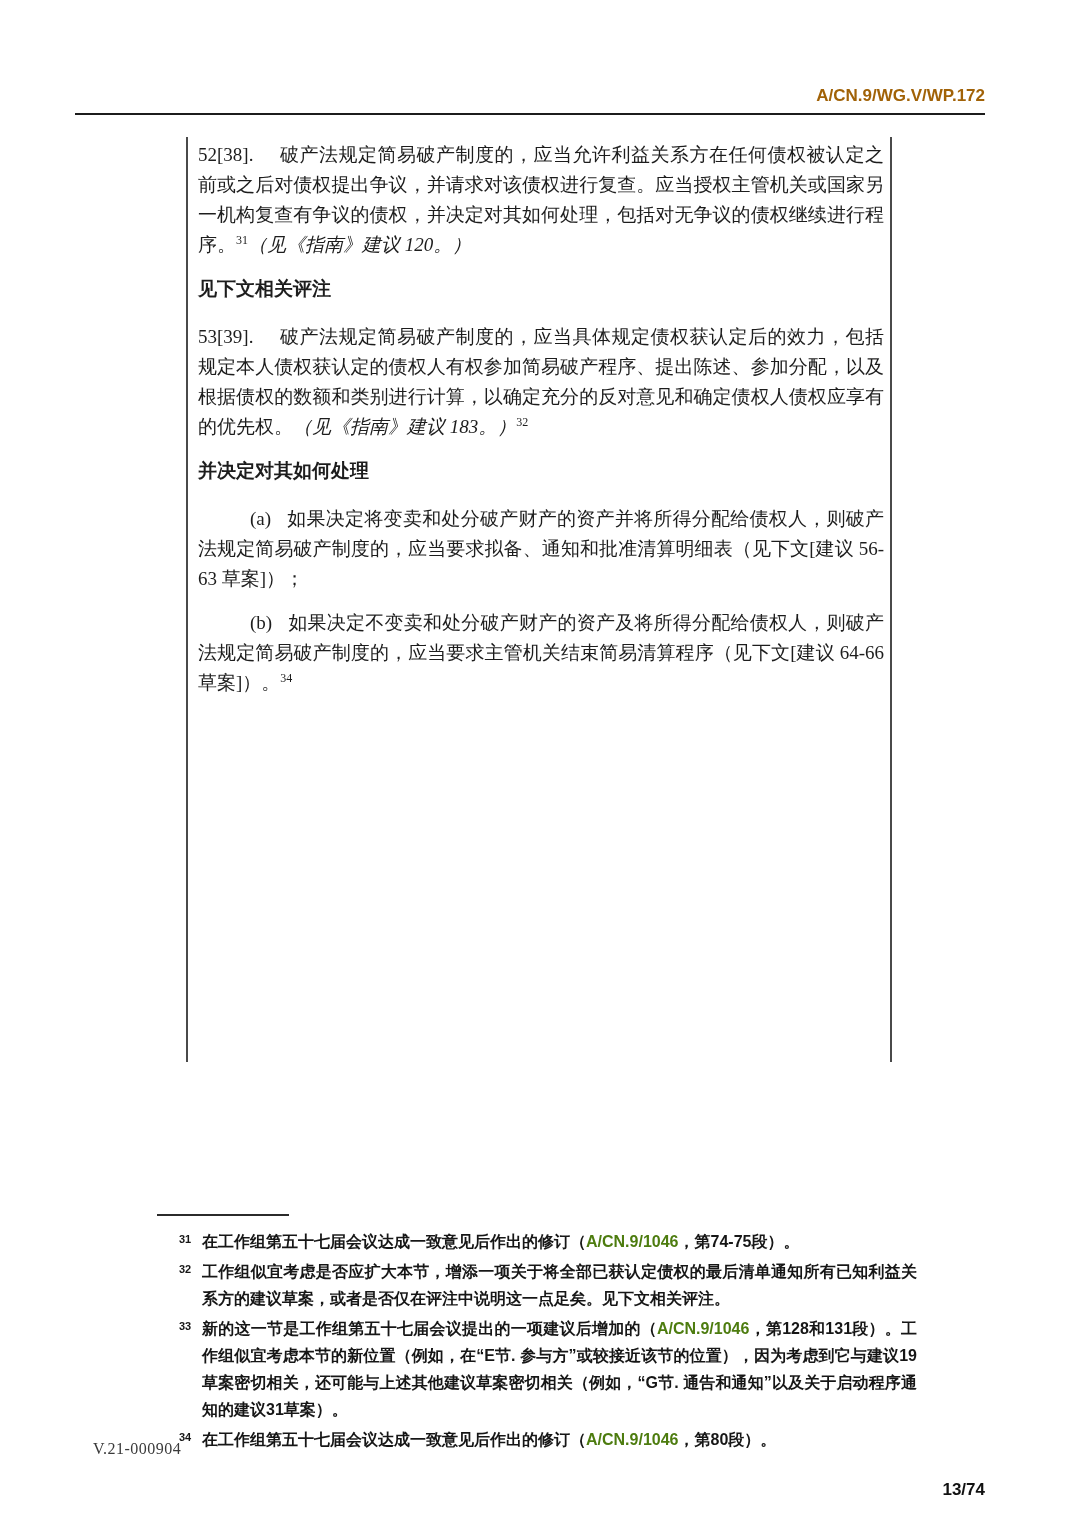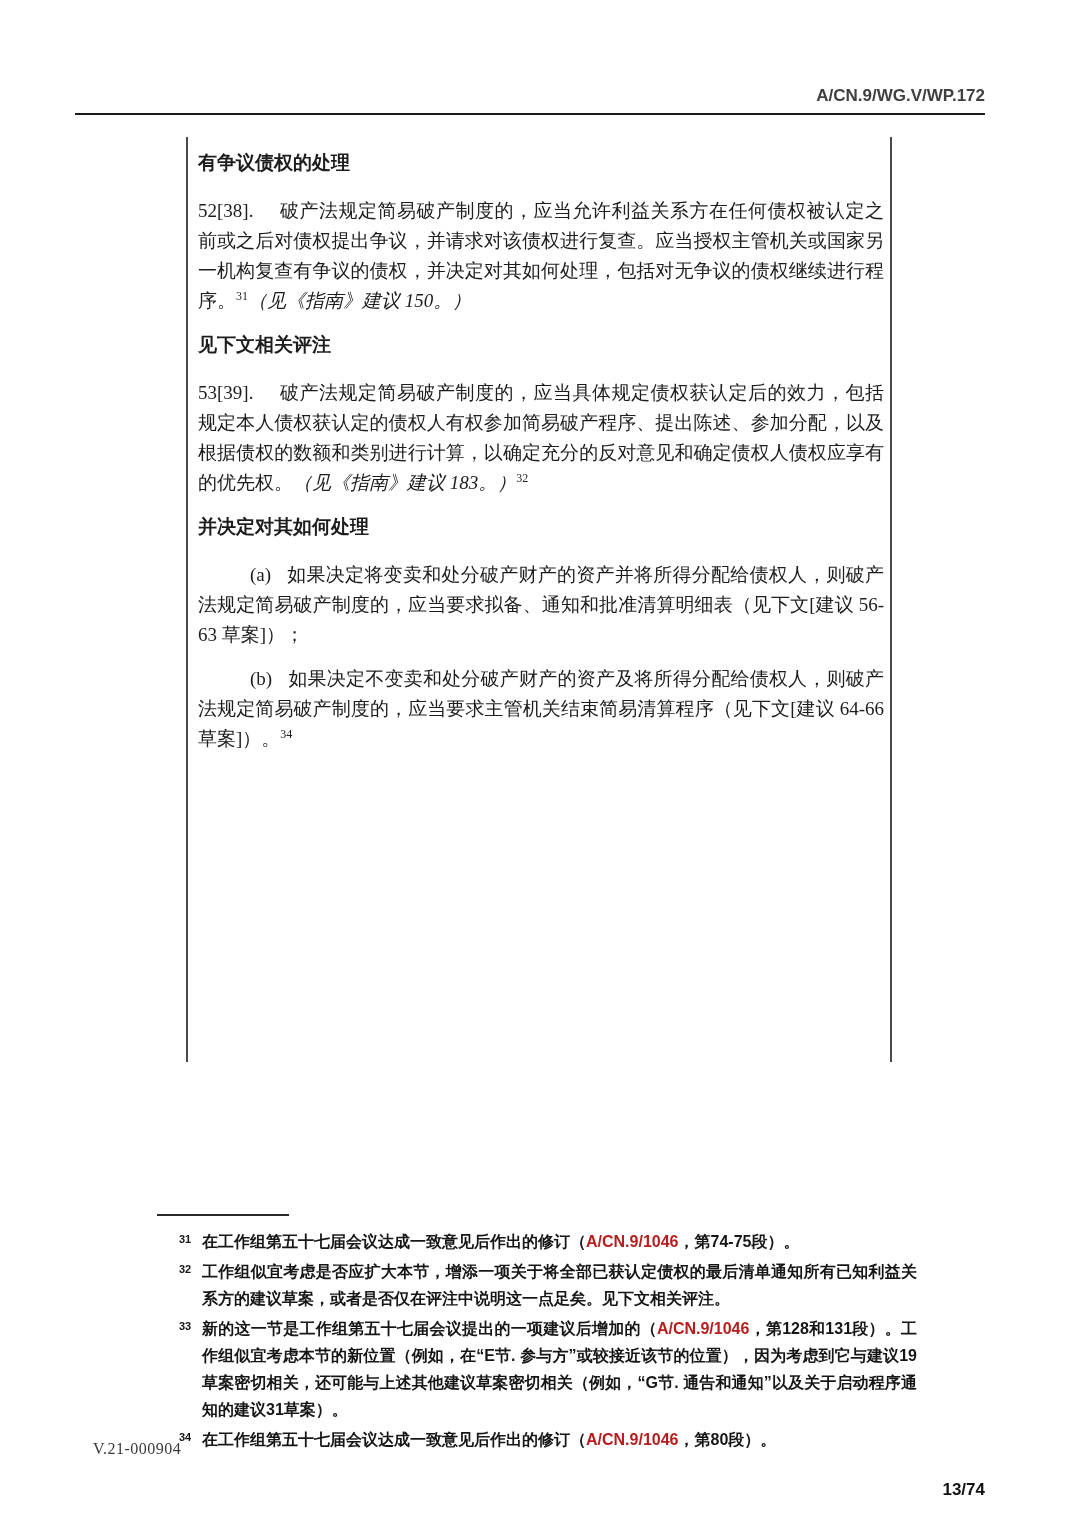--- a/index.html
+++ b/index.html
@@ -9,21 +9,21 @@
     width:1080px; height:1526px;
     background:#ffffff;
     font-family:"Liberation Serif","DejaVu Serif",serif;
     color:#1d1d1d;
     overflow:hidden;
   }
   
   .doc-symbol {
     position:absolute; top:86px; right:95px;
     font-family:"Liberation Sans","DejaVu Sans",sans-serif;
-    font-weight:bold; font-size:17px; color:#404040;
+    font-weight:bold; font-size:17px; color:#a16207;
   }
   .header-rule {
     position:absolute; top:113px; left:75px;
     width:910px; height:2px; background:#1c1c1c;
   }
   
   .side-line {
     position:absolute; top:137px; width:2px; height:925px; background:#4a4a4a;
   }
   .side-line.left  { left:186px; }
@@ -57,21 +57,21 @@
     font-family:"Liberation Sans","DejaVu Sans",sans-serif;
     font-weight:bold; font-size:16px; line-height:27px;
     color:#161616; text-align:justify;
   }
   .fn-rule { width:132px; height:2px; background:#2b2b2b; margin:0 0 12px 2px; }
   .footnote { position:relative; padding-left:47px; margin-bottom:3px; }
   .fn-num {
     position:absolute; left:24px; top:-2px;
     font-size:11px; font-weight:bold;
   }
-  .fn-link { color:#b91c1c; text-decoration:none; font-weight:bold; cursor:pointer; }
+  .fn-link { color:#4d7c0f; text-decoration:none; font-weight:bold; cursor:pointer; }
   
   .footer-left {
     position:absolute; left:93px; top:1440px;
     font-family:"Liberation Serif","DejaVu Serif",serif;
     font-size:16px; color:#3a3a3a; letter-spacing:0.5px;
   }
   .footer-right {
     position:absolute; right:95px; top:1480px;
     font-family:"Liberation Sans","DejaVu Sans",sans-serif;
     font-weight:bold; font-size:17px; color:#111;
@@ -83,23 +83,22 @@
 <div class="page">
 
   <div class="doc-symbol">A/CN.9/WG.V/WP.172</div>
   <div class="header-rule"></div>
 
   <div class="side-line left"></div>
   <div class="side-line right"></div>
 
   <div class="content">
 
-    <div class="runin-heading">有争议债权的处理</div>
 
-    <p class="body-para"><span class="para-label">52[38].</span><span>破产法规定简易破产制度的，应当允许利益关系方在任何债权被认定之前或之后对债权提出争议，并请求对该债权进行复查。应当授权主管机关或国家另一机构复查有争议的债权，并决定对其如何处理，包括对无争议的债权继续进行程序。</span><sup class="fnref">31</sup><span class="kai">（见《指南》建议 150。）</span></p>
+    <p class="body-para"><span class="para-label">52[38].</span><span>破产法规定简易破产制度的，应当允许利益关系方在任何债权被认定之前或之后对债权提出争议，并请求对该债权进行复查。应当授权主管机关或国家另一机构复查有争议的债权，并决定对其如何处理，包括对无争议的债权继续进行程序。</span><sup class="fnref">31</sup><span class="kai">（见《指南》建议 120。）</span></p>
 
     <div class="runin-heading">见下文相关评注</div>
 
     <p class="body-para"><span class="para-label">53[39].</span><span>破产法规定简易破产制度的，应当具体规定债权获认定后的效力，包括规定本人债权获认定的债权人有权参加简易破产程序、提出陈述、参加分配，以及根据债权的数额和类别进行计算，以确定充分的反对意见和确定债权人债权应享有的优先权。</span><span class="kai">（见《指南》建议 183。）</span><sup class="fnref">32</sup></p>
 
 
 
 
     <div class="runin-heading">并决定对其如何处理</div>
 

